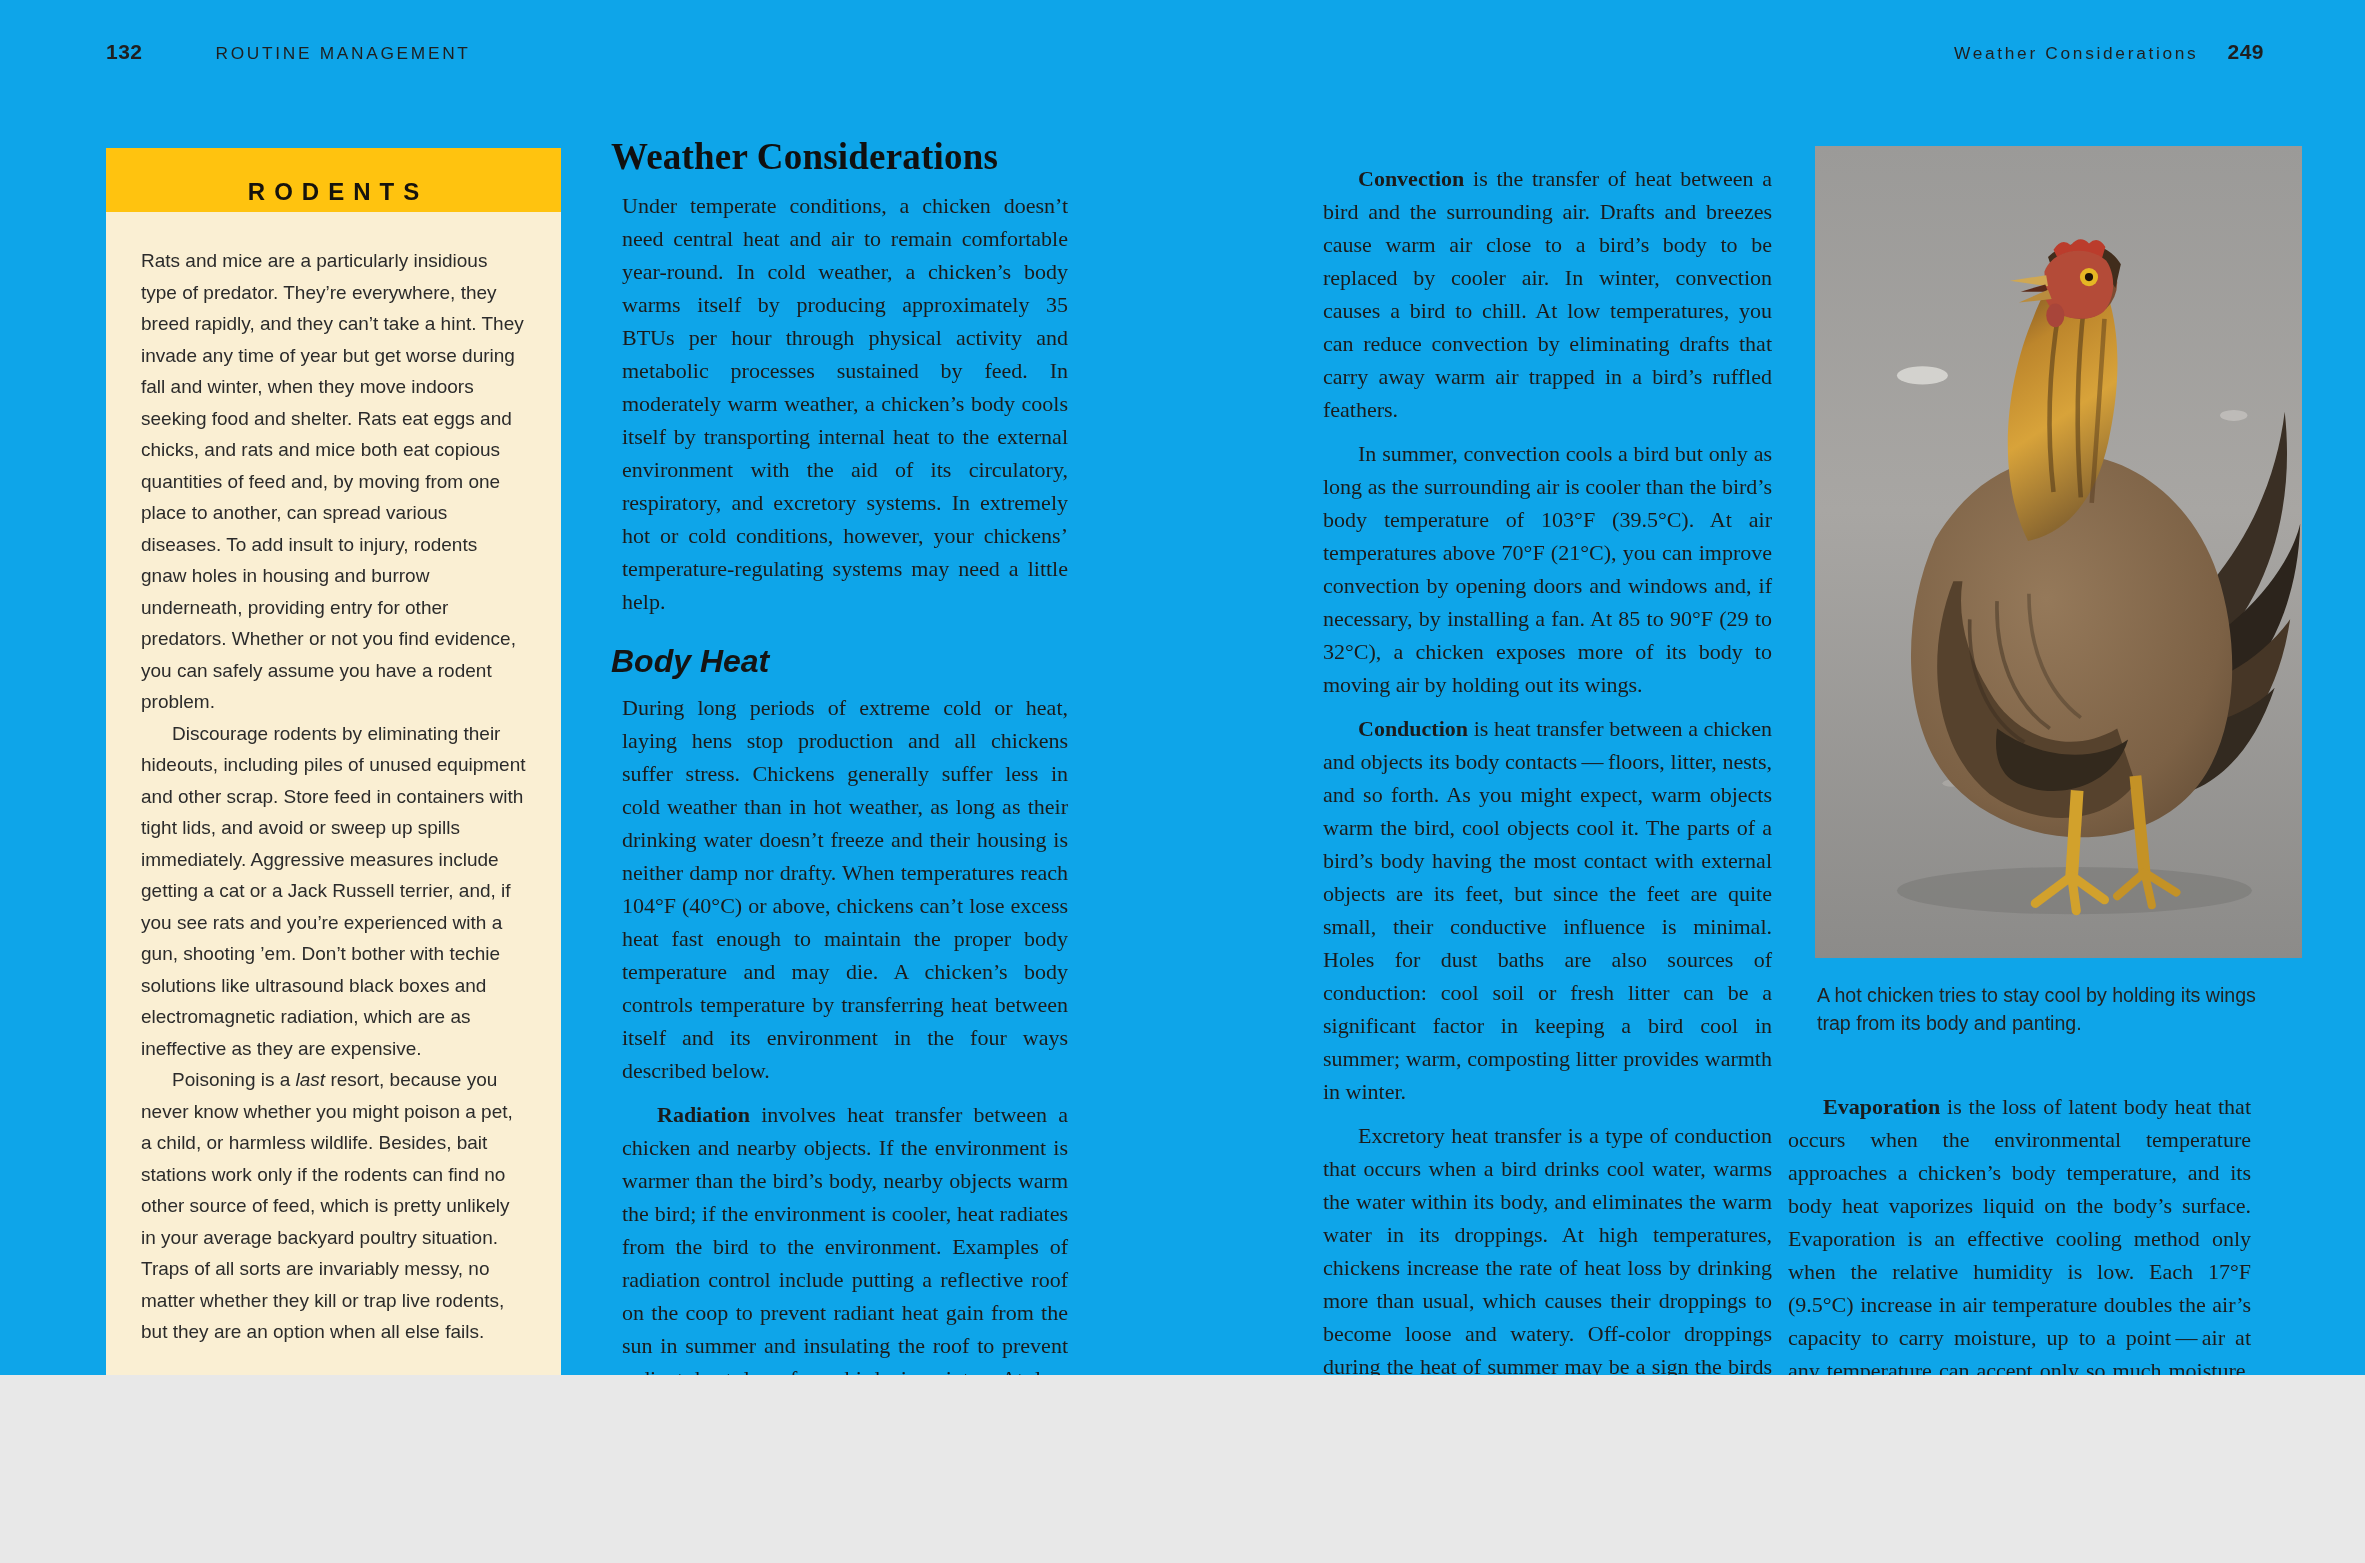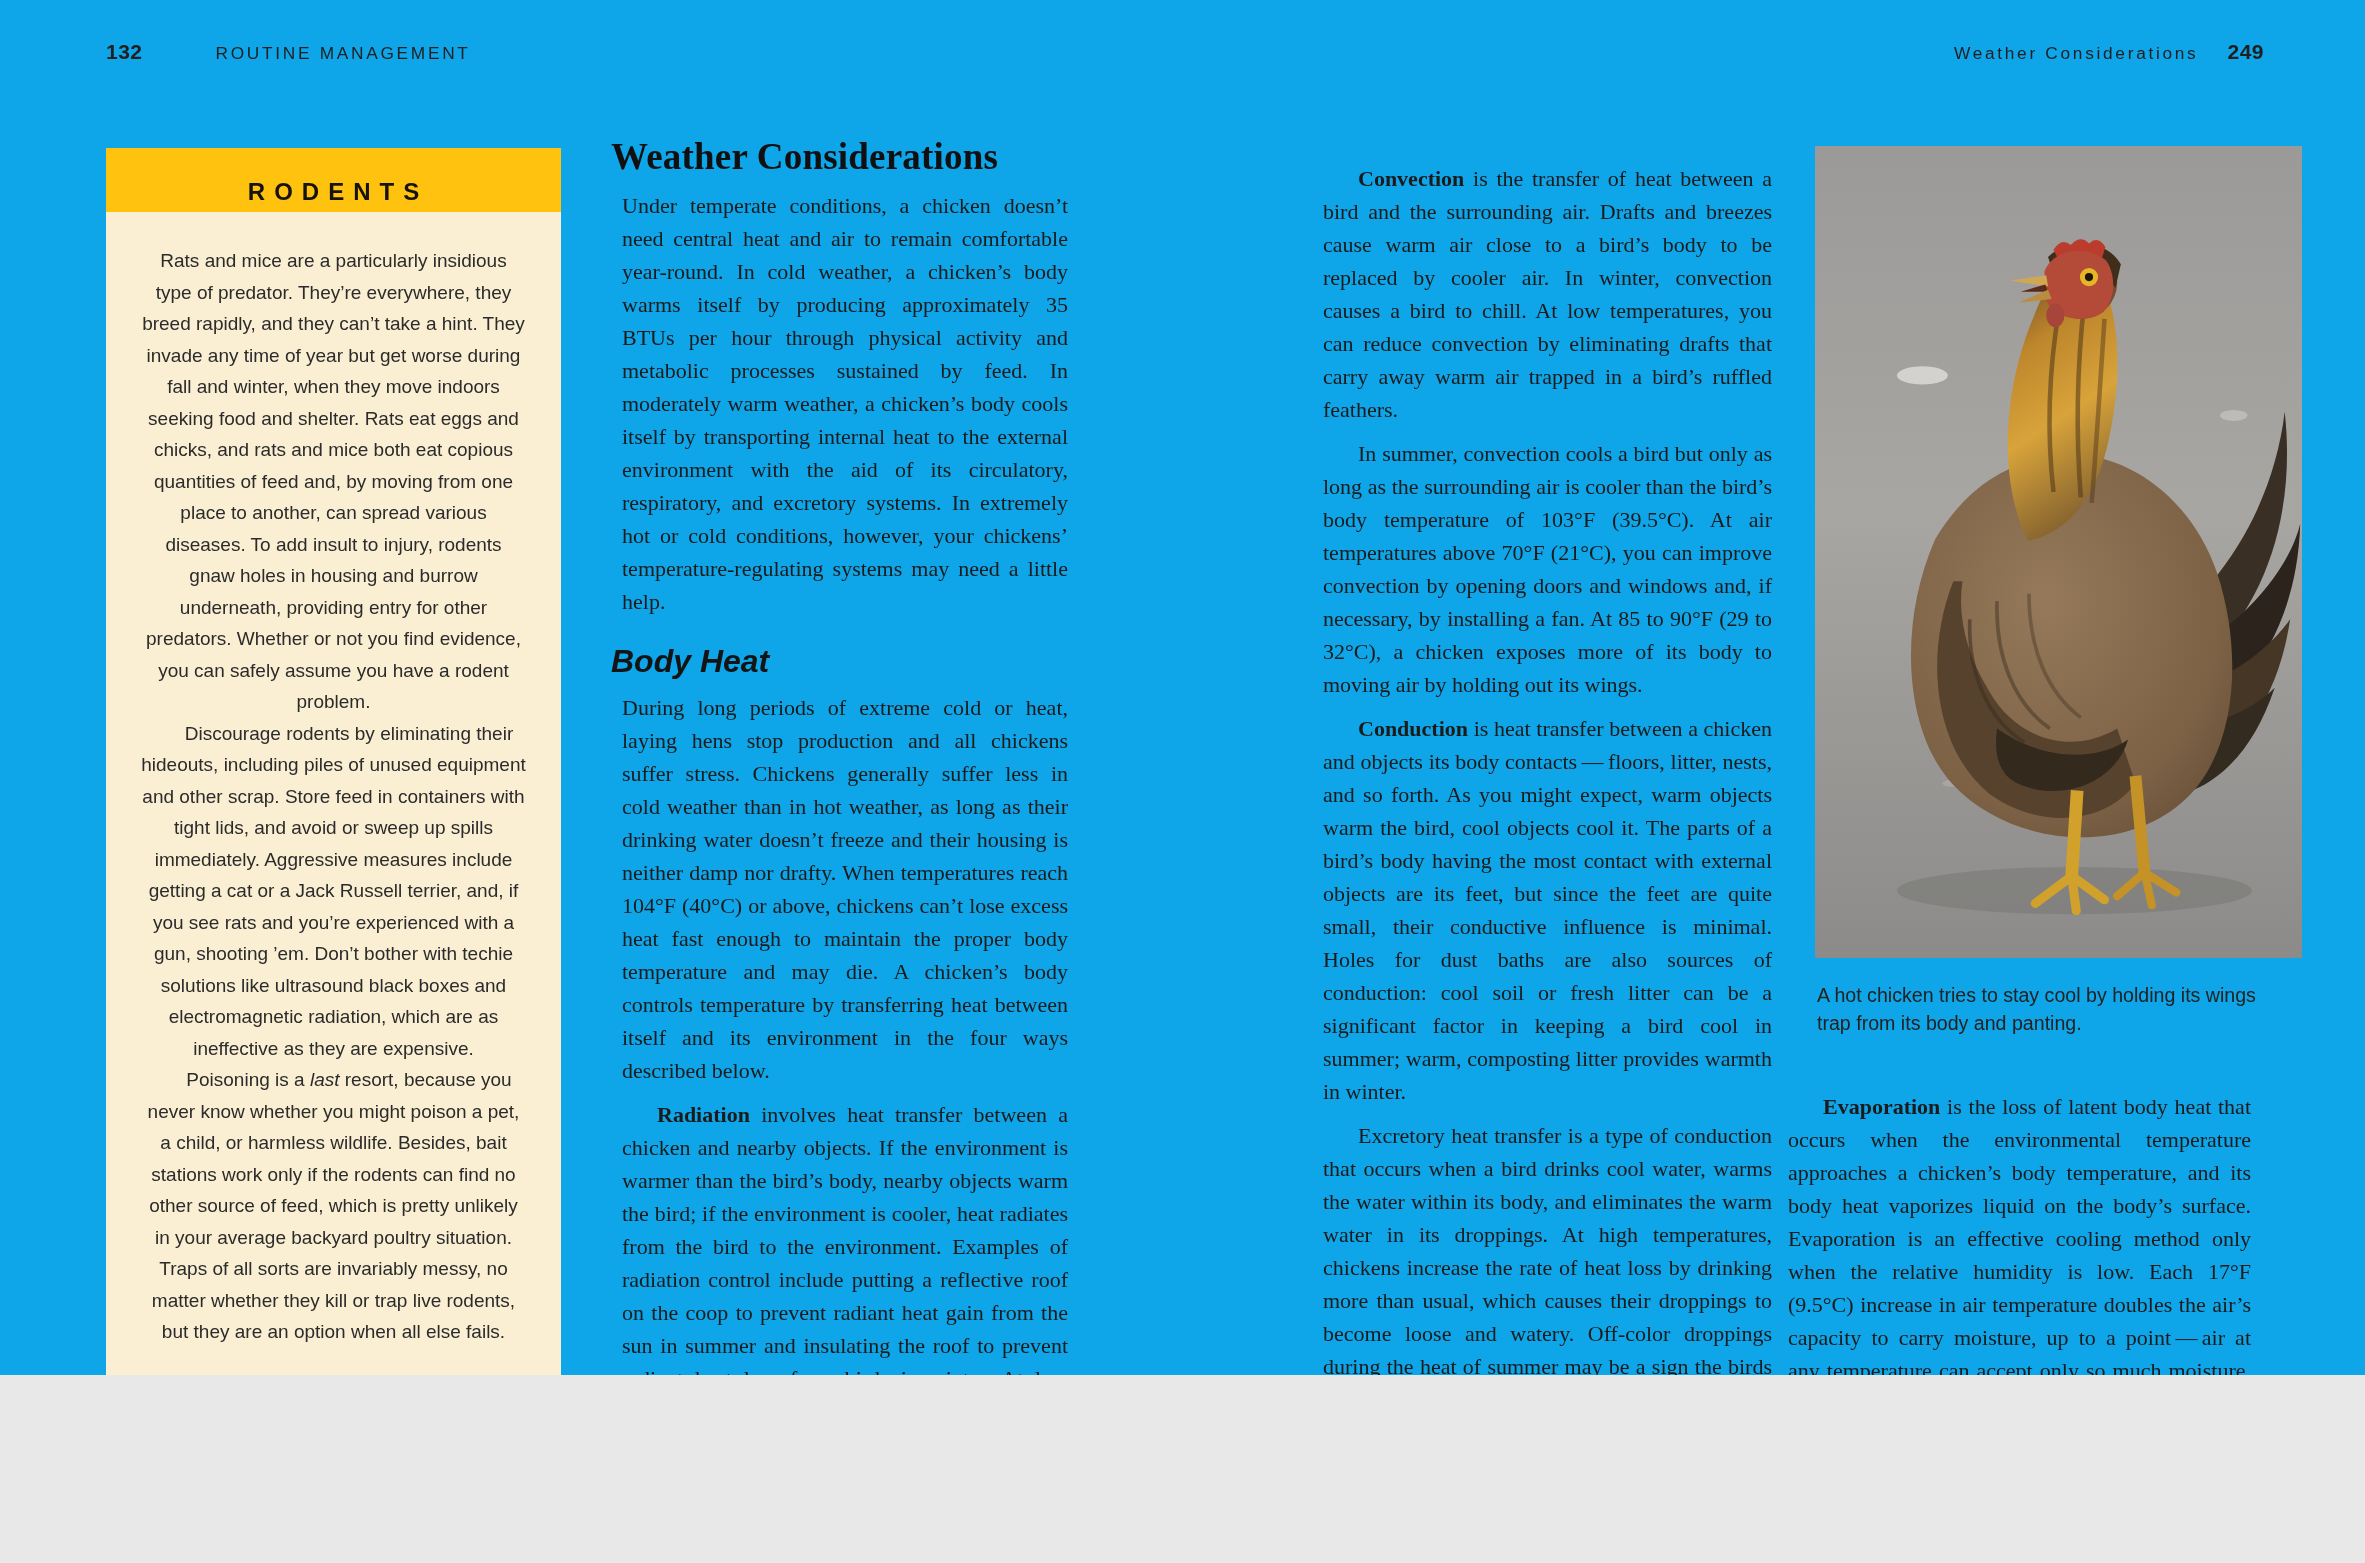--- a/index.html
+++ b/index.html
@@ -13,21 +13,21 @@
   .runhead-left{left:106px;gap:27px;}
   .runhead-right{right:102px;gap:29px;}
 
   
   .sidebar{position:absolute;left:106px;top:148px;width:455px;height:1337px;}
   .sidebar-head{height:64px;background:#FFC30F;display:flex;align-items:center;justify-content:center;}
   .sidebar-title{font-family:"Liberation Sans",sans-serif;font-weight:bold;font-size:24px;
     letter-spacing:9px;color:#16130d;padding-left:9px;margin-top:24px;}
   .sidebar-body{background:#FAEFD3;height:1273px;box-sizing:border-box;padding:33px 35px 0 35px;
     font-family:"Liberation Sans",sans-serif;font-size:19px;line-height:31.5px;color:#2b2b2b;}
-  .sidebar-body p{margin:0;text-align:center;}
+  .sidebar-body p{margin:0;}
   .sidebar-body p.ind{text-indent:31px;}
 
   
   .col{position:absolute;font-family:"Liberation Serif",serif;font-size:22px;line-height:33px;
     color:#1b1b1b;text-align:justify;hyphens:auto;-webkit-hyphens:auto;}
   .col p{margin:11px;}
   .col p.ind{text-indent:35px;}
   .col b{font-weight:bold;}
   .col1{left:611px;top:136px;width:468px;}
   .col2{left:1312px;top:151px;width:471px;}

